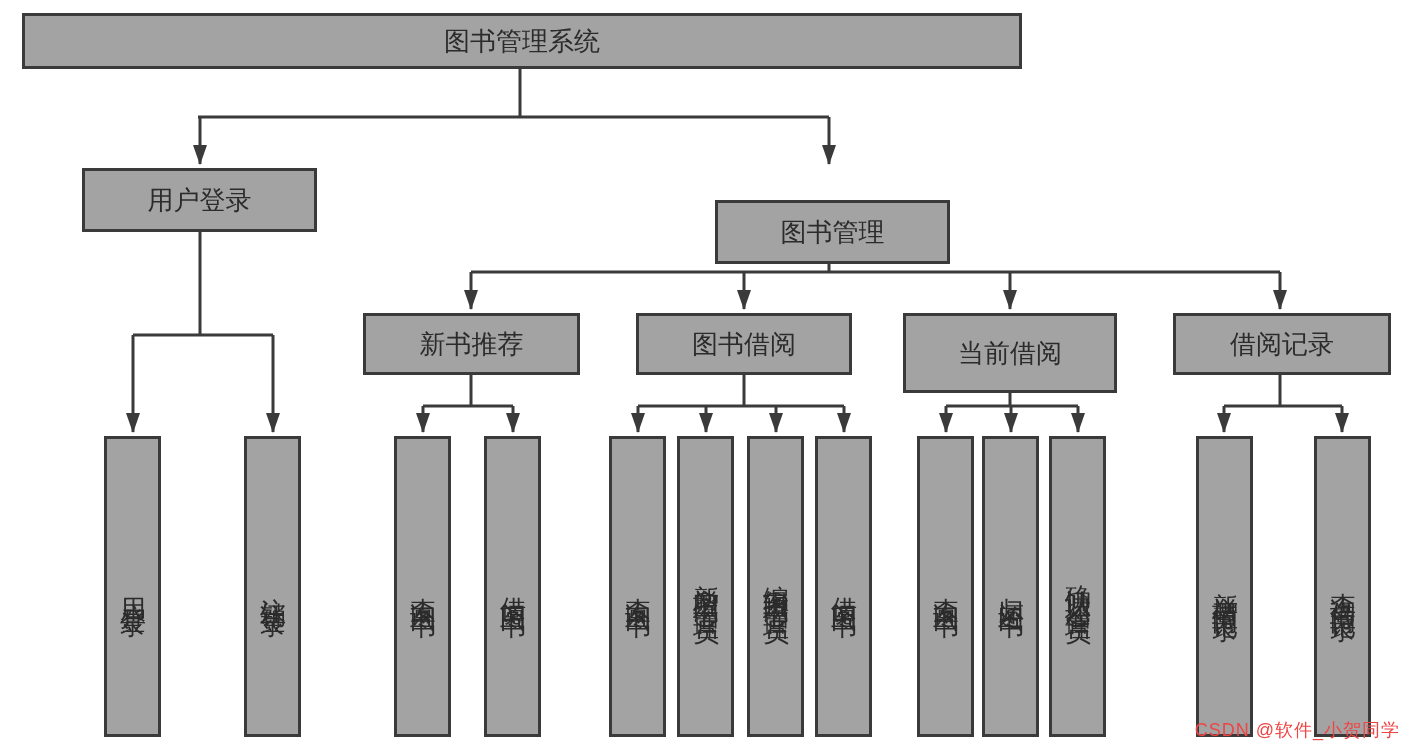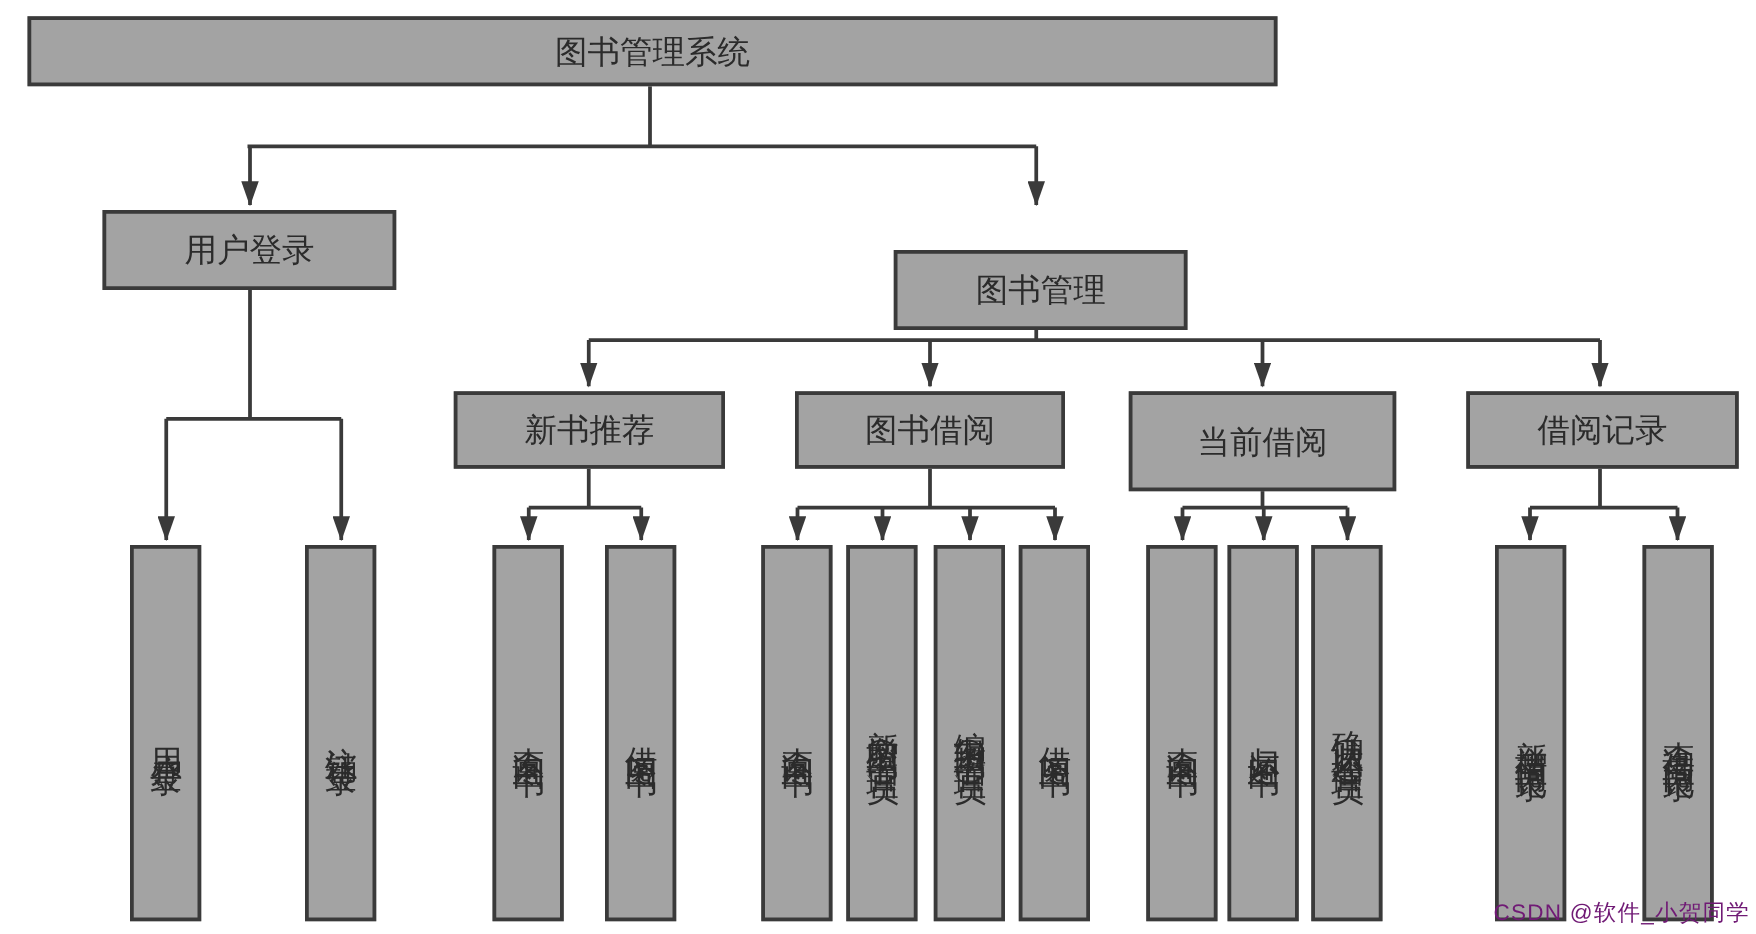--- a/index.html
+++ b/index.html
@@ -58,21 +58,21 @@
   .v10 { left: 982px; }
   .v11 { left: 1049px; }
   .v12 { left: 1196px; }
   .v13 { left: 1314px; }
   #watermark {
     position: absolute;
     right: 5px;
     bottom: 5px;
     font-size: 18px;
     letter-spacing: 1px;
-    color: #701a75;
+    color: #ef4444;
   }
 </style>
 </head>
 <body>
 
 <div id="canvas">
 
   <svg id="connectors" width="1405" height="747" viewBox="0 0 1405 747" xmlns="http://www.w3.org/2000/svg">
     <defs>
       <marker id="arr" markerUnits="userSpaceOnUse" markerWidth="20" markerHeight="14" refX="19" refY="7" orient="auto">

